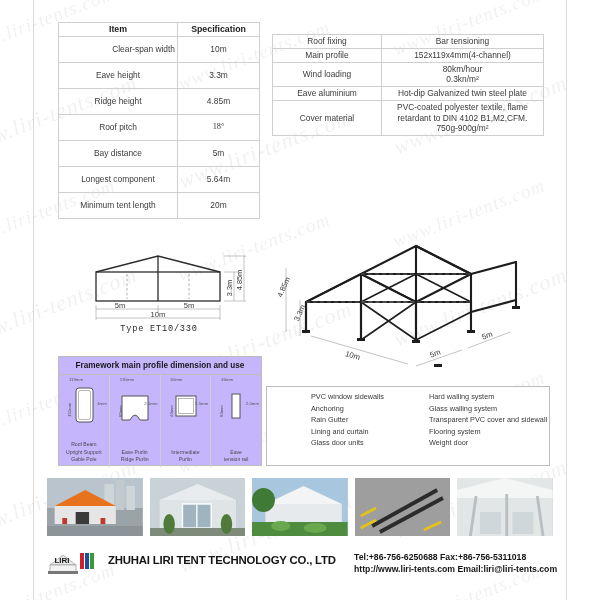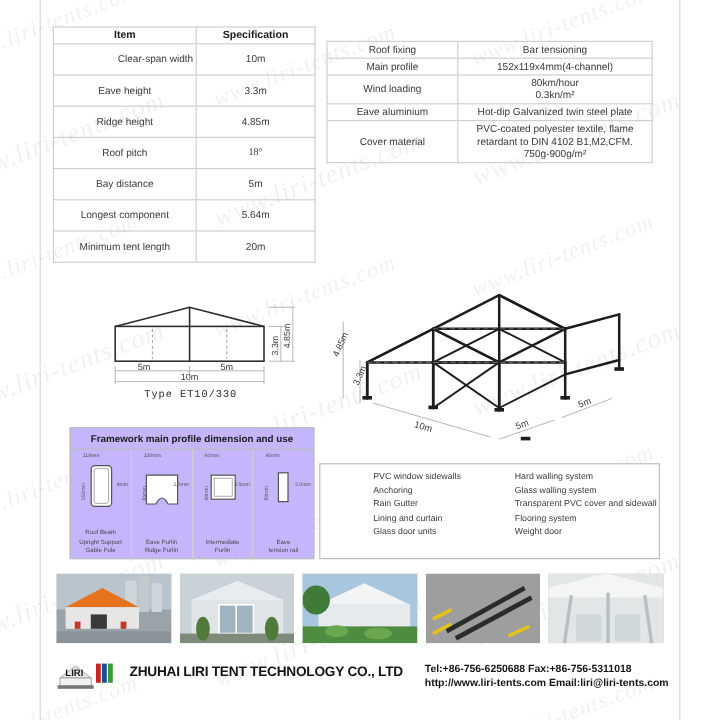--- a/index.html
+++ b/index.html
@@ -25,21 +25,21 @@
 
   .content{position:relative;z-index:2;}
 
   
   .spec-table{position:absolute;border-collapse:collapse;background:transparent;}
   .spec-table td{
     border:1px solid #cfcfcf;text-align:center;vertical-align:middle;
     font-size:8.4px;line-height:1.28;color:#3a3a3a;padding:1px 2px;
   }
   .spec-table td.hd{font-weight:bold;color:#1a1a1a;font-size:8.8px;}
-  #table-left{left:44px;top:22px;width:219px;}
+  #table-left{left:58px;top:22px;width:202px;}
   #table-left td:first-child{width:114px;}
   #table-right{left:272px;top:22px;width:272px;margin-top:12px;}
   #table-right td:first-child{width:104px;}
 
   
   #xsection{position:absolute;left:58px;top:248px;width:202px;height:100px;}
   #xsection .cap{
     position:absolute;left:0;top:76px;width:202px;text-align:center;
     font-size:8.6px;letter-spacing:.8px;color:#2b2b2b;
     font-family:"Liberation Mono", monospace;

